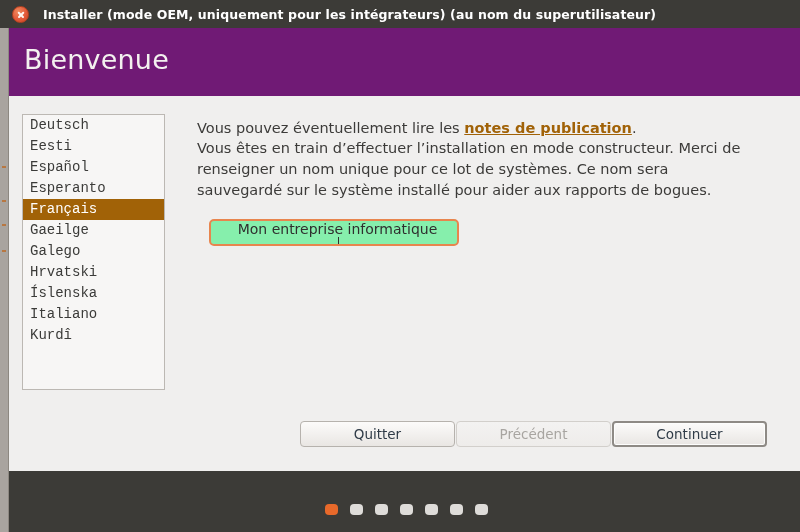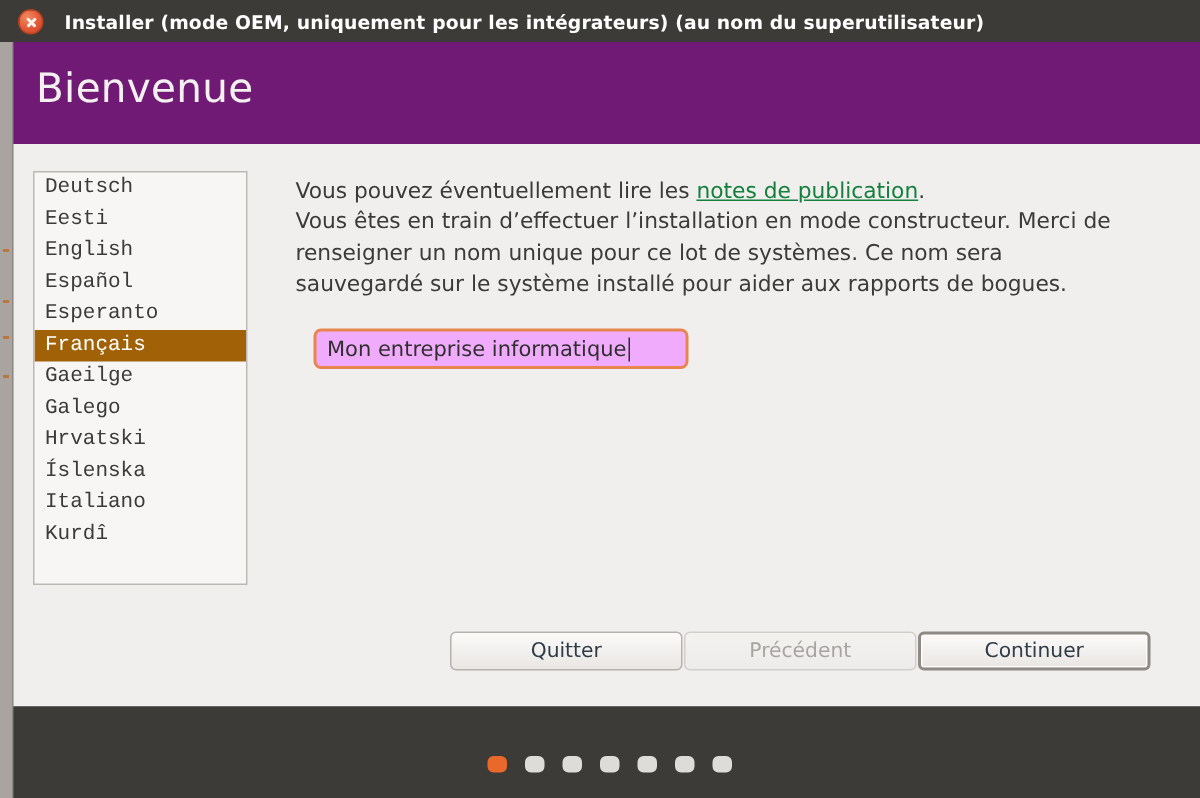--- a/index.html
+++ b/index.html
@@ -152,44 +152,46 @@
     left: 188px;
     top: 22px;
     width: 575px;
   }
   .intro-line {
     font-size: 14.5px;
     color: #3c3b39;
     line-height: 20px;
   }
   .release-link {
-    color: #15803d;
+    color: #a16207;
     text-decoration: underline;
     cursor: pointer;
+    font-weight: bold;
   }
   .para {
     font-size: 14.5px;
     color: #3c3b39;
     line-height: 21px;
     width: 560px;
   }
 
   .name-input {
     margin-top: 18px;
     margin-left: 12px;
     width: 250px;
     height: 27px;
     border: 2px solid #e8854e;
     border-radius: 5px;
-    background: #f0abfc;
+    background: #86efac;
     box-sizing: border-box;
     display: flex;
     align-items: center;
     padding-left: 7px;
     position: relative;
+    flex-direction: column;
   }
   .name-input-text {
     font-size: 14px;
     color: #2f2f2e;
     white-space: nowrap;
   }
   .caret {
     display: inline-block;
     width: 1px;
     height: 16px;
@@ -277,21 +279,20 @@
 
   <div class="header">
     <div class="header-title">Bienvenue</div>
   </div>
 
   <div class="content">
 
     <div class="lang-list" id="lang-list">
         <div class="lang-item">Deutsch</div>
         <div class="lang-item">Eesti</div>
-        <div class="lang-item">English</div>
         <div class="lang-item">Español</div>
         <div class="lang-item">Esperanto</div>
         <div class="lang-item selected">Français</div>
         <div class="lang-item">Gaeilge</div>
         <div class="lang-item">Galego</div>
         <div class="lang-item">Hrvatski</div>
         <div class="lang-item">Íslenska</div>
         <div class="lang-item">Italiano</div>
         <div class="lang-item">Kurdî</div>
       </div>

